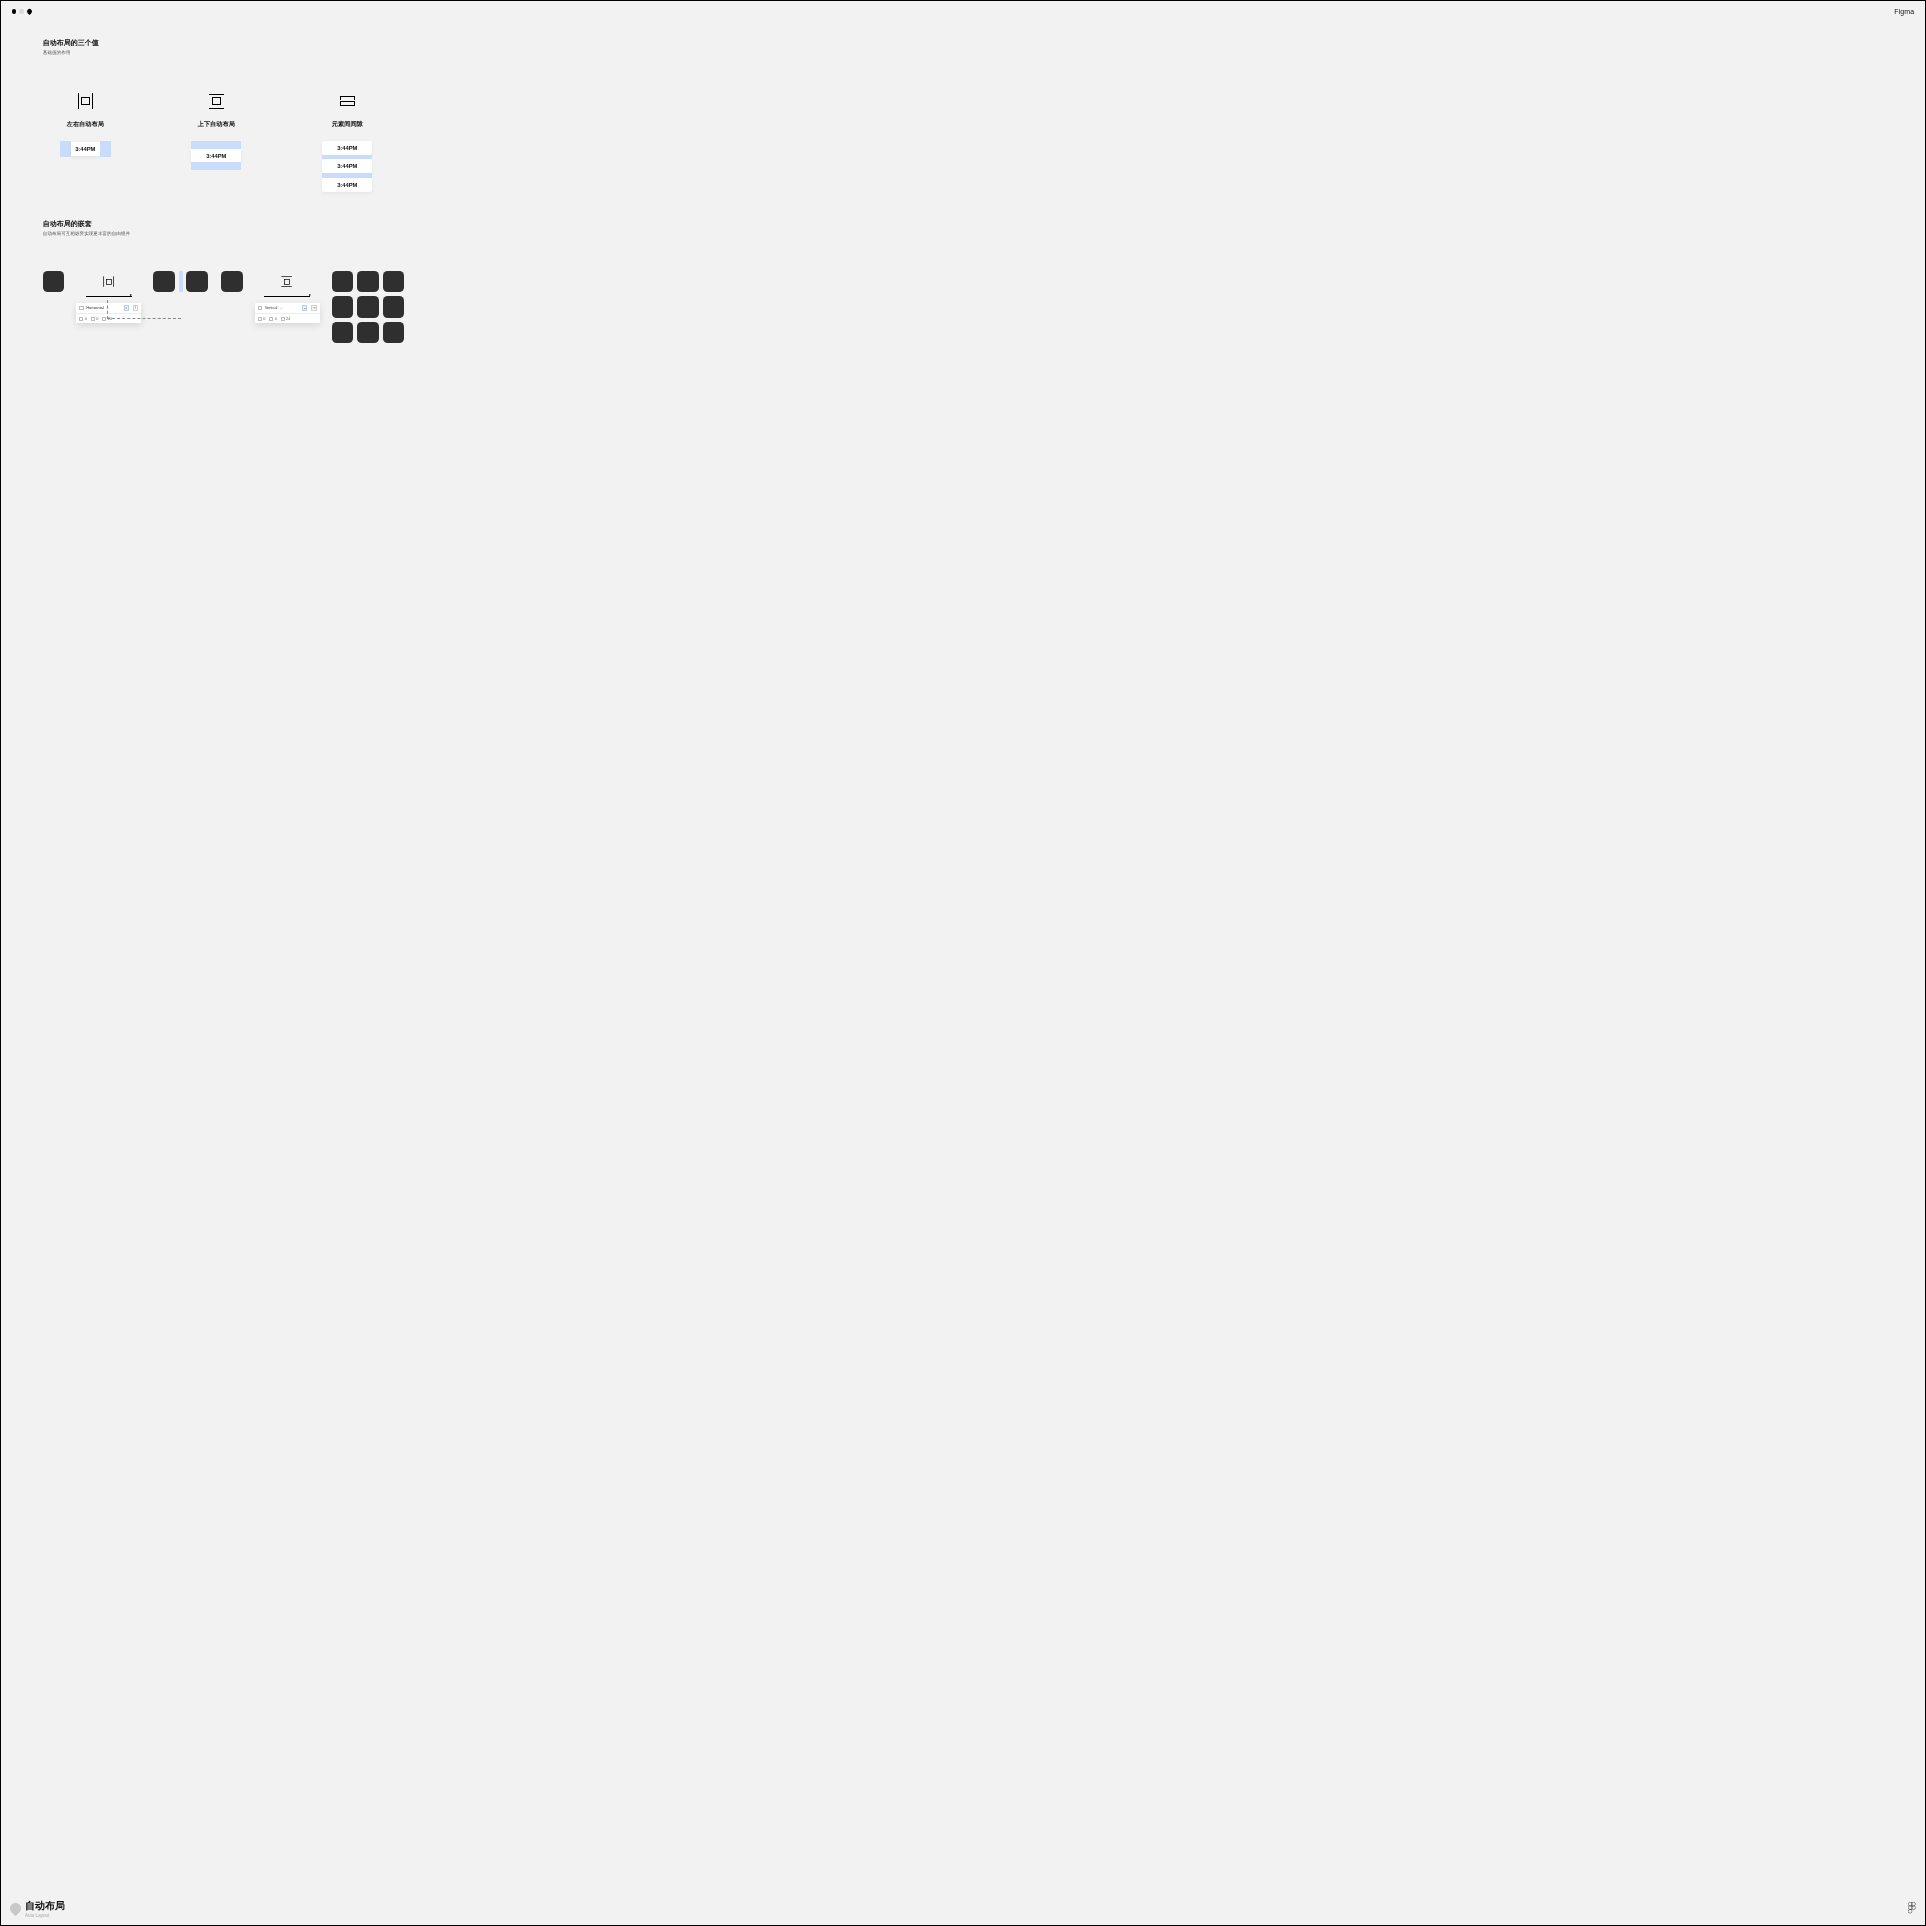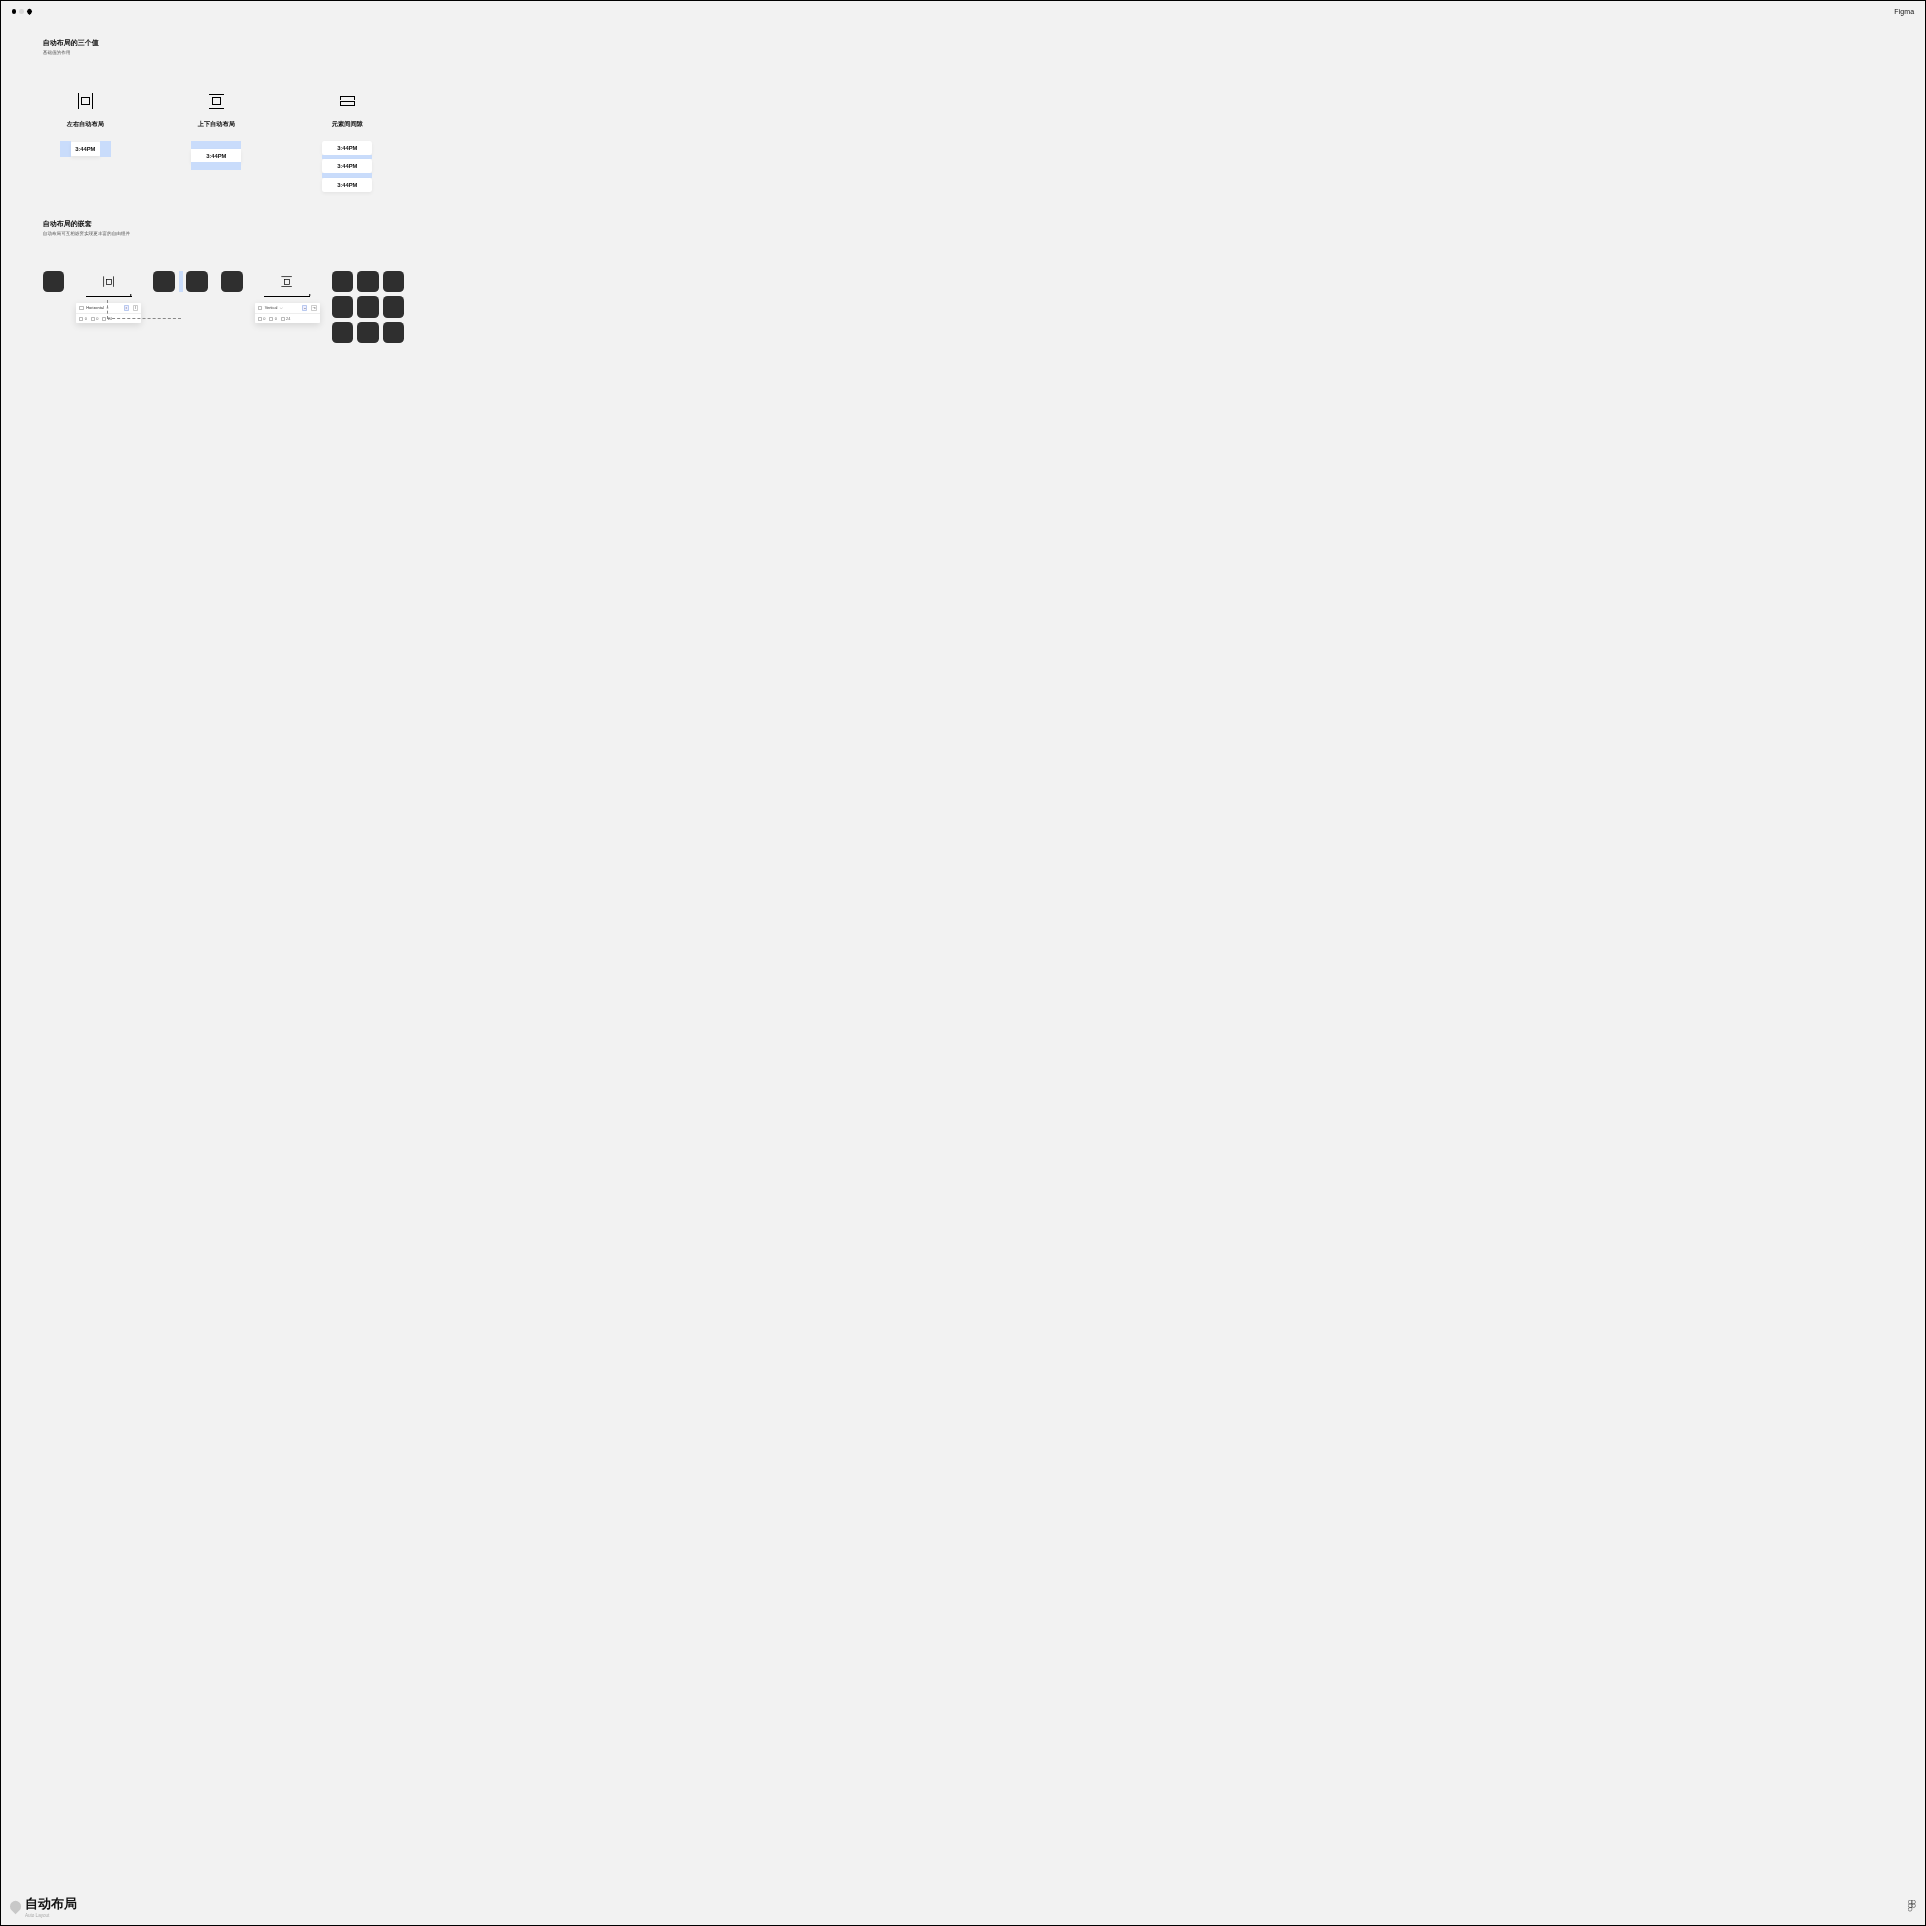--- a/index.html
+++ b/index.html
@@ -119,21 +119,21 @@
     position:absolute; border-left:0.4px dashed #888; border-bottom:0.4px dashed #888;
   }
 
   
   .footer {
     position:absolute; bottom:7px; left:9.2px; right:9.2px;
     display:flex; justify-content:space-between; align-items:center;
   }
   .footer-left { display:flex; align-items:center; gap:3.9px; }
   .footer-drop { width:10.8px; height:10.8px; background:#c8c8c8; border-radius:50% 50% 50% 0; transform:rotate(-45deg); }
-  .footer-titles .t1 { font-size:13px; font-weight:700; }
+  .footer-titles .t1 { font-size:10px; font-weight:700; }
   .footer-titles .t2 { font-size:4.6px; color:#aaa; }
   .figma-logo svg { width:7.7px; height:11.6px; }
 
   .stage-wrap { position:relative; }
 </style>
 </head>
 <body>
 
 <div class="page">
 

